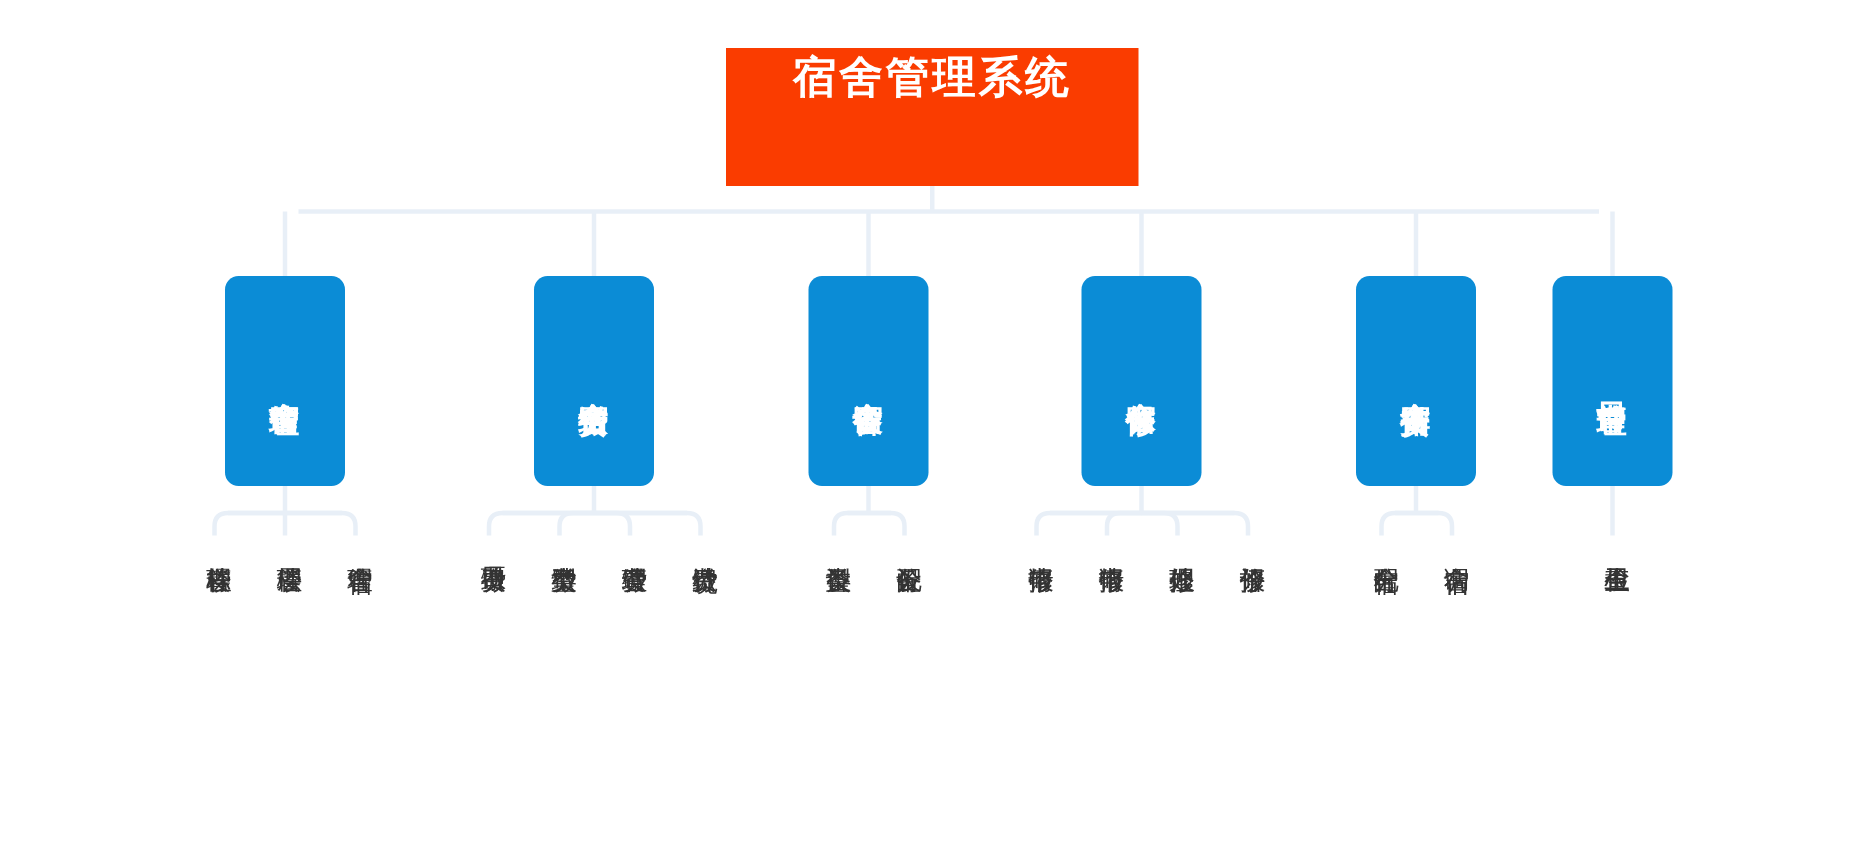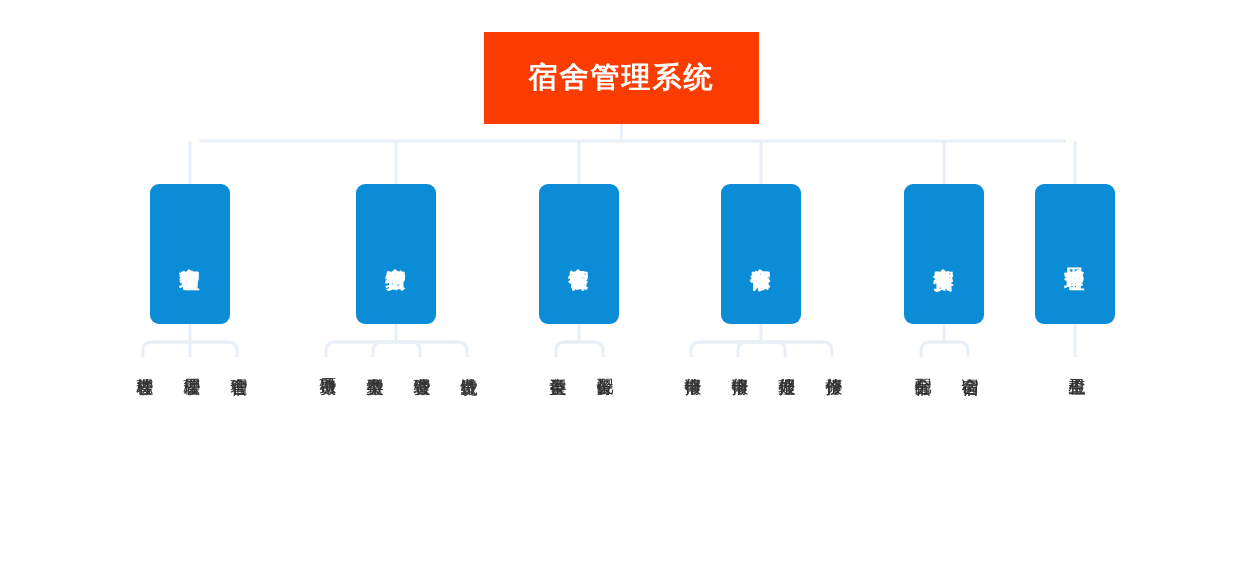--- a/index.html
+++ b/index.html
@@ -27,21 +27,21 @@
     top: 0;
     width: 1249px;
     height: 574px;
     pointer-events: none;
   }
 
   
   .root-node {
     position: absolute;
     display: flex;
-    align-items: center;
+    align-items: flex-start;
     justify-content: center;
     box-sizing: border-box;
     color: #ffffff;
     font-weight: bold;
     letter-spacing: 2px;
     white-space: nowrap;
   }
 
   
   .branch-node {

